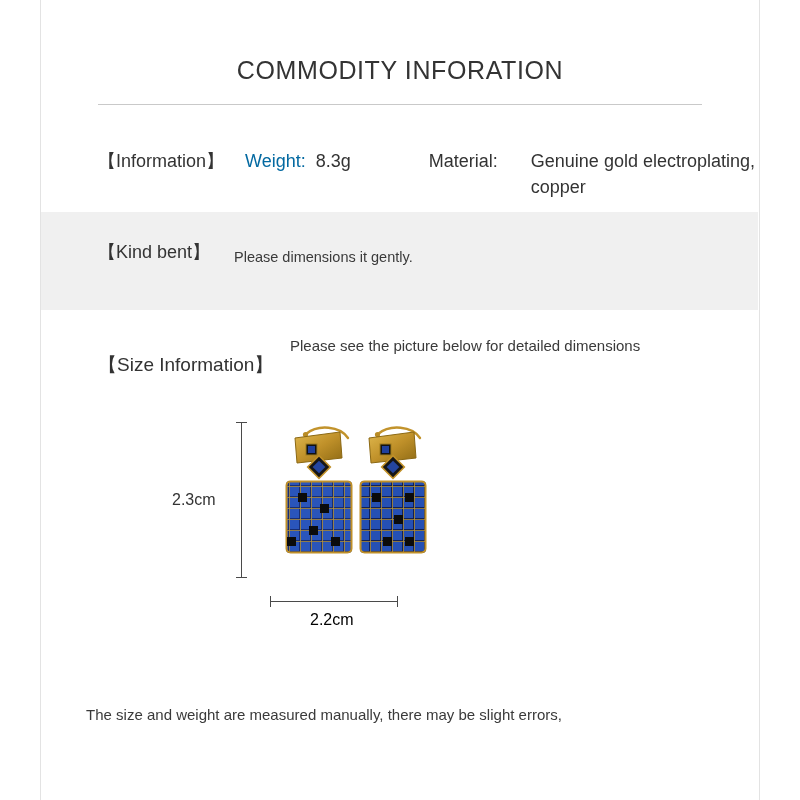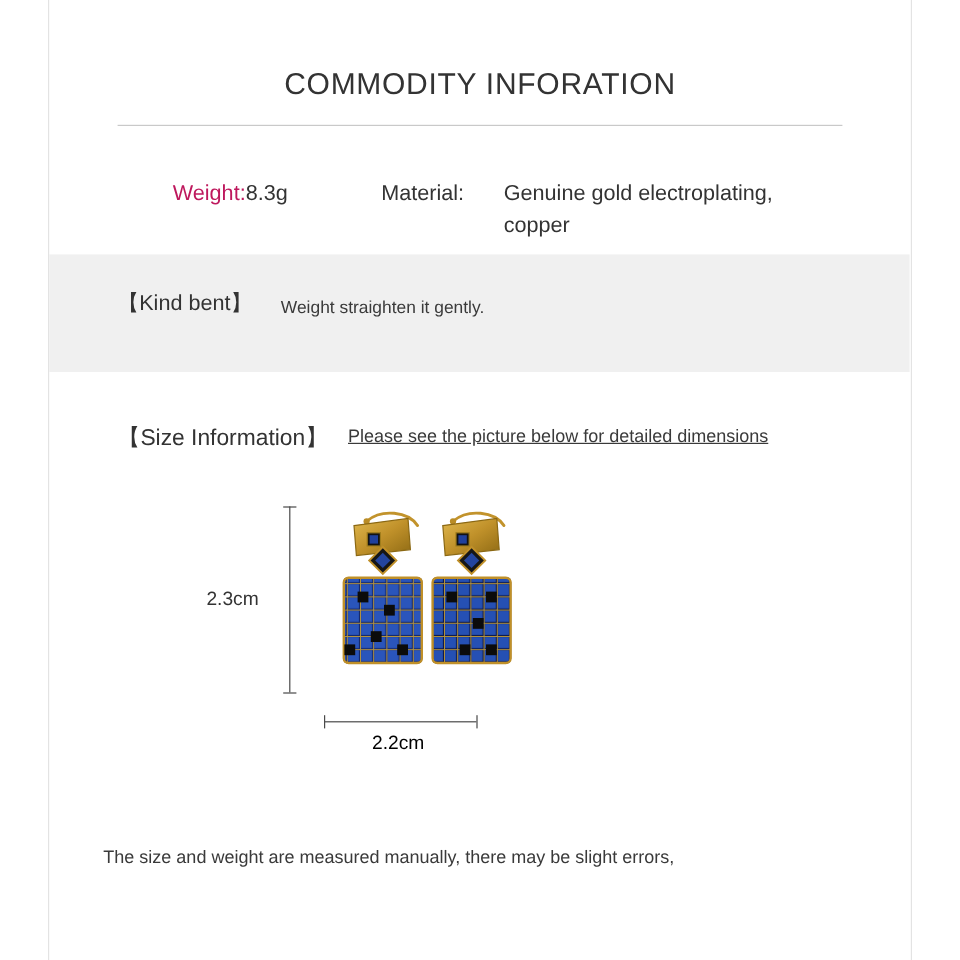--- a/index.html
+++ b/index.html
@@ -60,27 +60,28 @@
     display: flex;
     align-items: flex-start;
   }
   .label-bracket {
     font-size: 18px;
     color: #333333;
     white-space: nowrap;
     line-height: 26px;
   }
   .weight-label {
-    margin-left: 46px;
-    font-size: 18px;
-    color: #be185d;
+    margin-left: 21px;
+    font-size: 18px;
+    color: #0369a1;
     line-height: 26px;
     white-space: nowrap;
   }
   .weight-value {
+    margin-left: 10px;
     font-size: 18px;
     color: #333333;
     line-height: 26px;
     white-space: nowrap;
   }
   .material-block {
     margin-left: 78px;
     display: flex;
     align-items: flex-start;
     gap: 24px;
@@ -127,24 +128,23 @@
   .size-label {
     position: absolute;
     left: 98px;
     top: 352px;
     font-size: 19px;
     color: #333333;
   }
   .size-note {
     position: absolute;
     left: 290px;
-    top: 355px;
+    top: 337px;
     font-size: 15px;
     color: #3a3a3a;
-    text-decoration: underline;
   }
 
   
   .diagram {
     position: absolute;
     left: 160px;
     top: 412px;
     width: 400px;
     height: 230px;
   }
@@ -221,32 +221,33 @@
 
 <div class="page">
 
   <div class="edge-rule left"></div>
   <div class="edge-rule right"></div>
 
   <div class="title">COMMODITY INFORATION</div>
   <div class="title-rule"></div>
 
   <div class="row-info">
+    <span class="label-bracket">【Information】</span>
     <span class="weight-label">Weight:</span>
     <span class="weight-value">8.3g</span>
     <span class="material-block">
       <span class="material-label">Material:</span>
       <span class="material-value">Genuine gold electroplating, copper</span>
     </span>
   </div>
 
   <div class="tips-band"></div>
   <div class="tips-label">【Kind bent】</div>
   <div class="tips-text">
-    <div>Weight straighten it gently.</div>
+    <div>Please dimensions it gently.</div>
   </div>
 
   <div class="size-label">【Size Information】</div>
   <div class="size-note">Please see the picture below for detailed dimensions</div>
 
   <div class="diagram">
     <div class="v-ruler"></div>
     <div class="v-cap top"></div>
     <div class="v-cap bot"></div>
     <div class="v-text">2.3cm</div>

